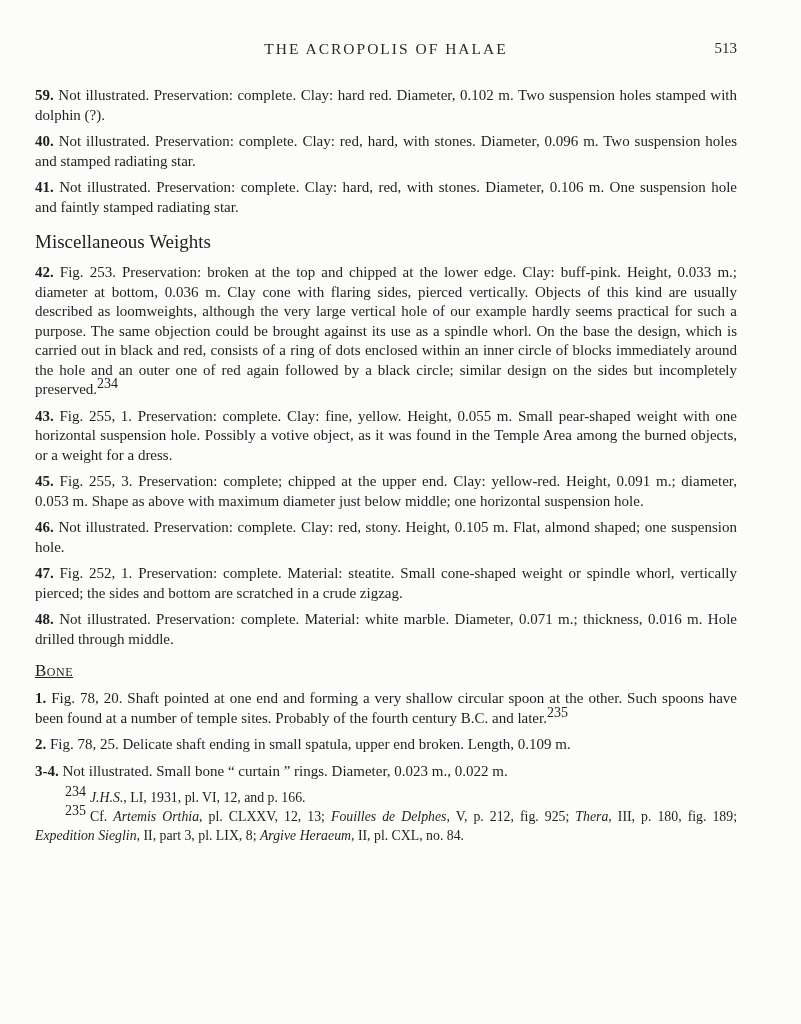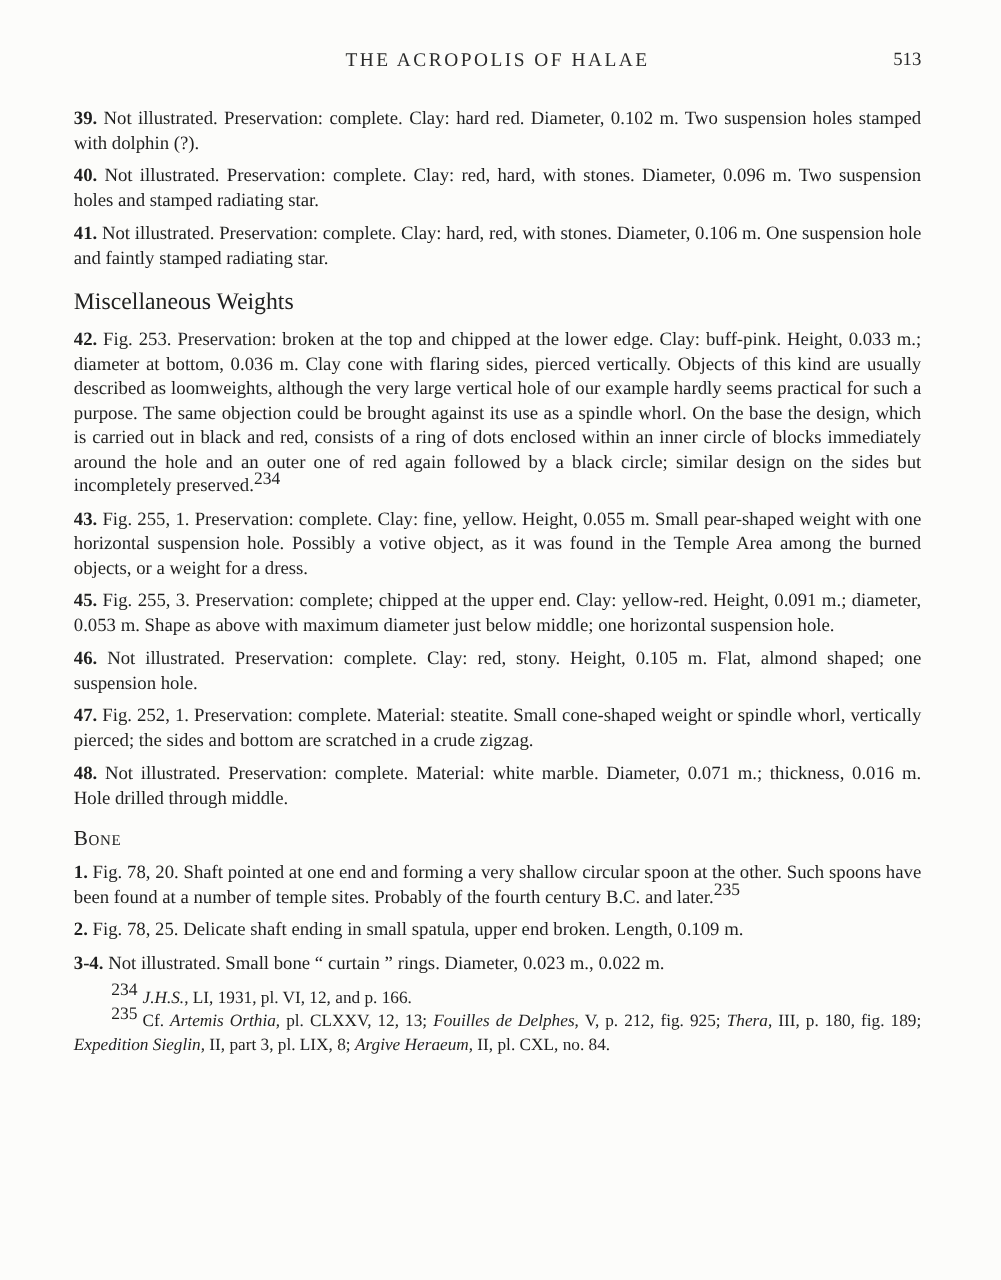--- a/index.html
+++ b/index.html
@@ -6,21 +6,21 @@
   body {
     width: 801px; height: 1024px;
     background: #fcfcfa;
     font-family: "Liberation Serif", "DejaVu Serif", serif;
     color: #1f1f1f;
     -webkit-font-smoothing: antialiased;
   }
   .page {
     box-sizing: border-box;
     width: 801px; height: 1024px;
-    padding: 40px 64px 24px 59px;
+    padding: 40px 64px 24px 35px;
     overflow: hidden;
   }
   .pagehead { position: relative; height: 22px; margin-bottom: 24px; }
   .running-title {
     text-align: center;
     font-size: 15.5px;
     letter-spacing: 2px;
     color: #2a2a2a;
     white-space: nowrap;
   }
@@ -41,20 +41,21 @@
     margin: 14px 0 10px 0;
     color: #222;
   }
   h3.bone {
     font-weight: normal;
     font-variant: small-caps;
     font-size: 17px;
     letter-spacing: 0.5px;
     margin: 12px 0 8px 0;
     color: #222;
+    text-decoration: underline;
   }
   sup.ref {
     font-size: 14px;
     line-height: 0;
     vertical-align: super;
   }
   .footnotes {
     font-size: 13.8px;
     line-height: 19px;
     text-align: justify;
@@ -66,21 +67,21 @@
 </head>
 <body>
 
 <div class="page">
 
   <div class="pagehead">
     <div class="running-title">THE ACROPOLIS OF HALAE</div>
     <div class="page-number">513</div>
   </div>
 
-  <p class="entry"><b class="num">39.</b> <span>Not illustrated.  Preservation: complete.  Clay: hard red.  Diameter, 0.102 m.  Two suspension holes stamped with dolphin (?).</span></p>
+  <p class="entry"><b class="num">59.</b> <span>Not illustrated.  Preservation: complete.  Clay: hard red.  Diameter, 0.102 m.  Two suspension holes stamped with dolphin (?).</span></p>
 
   <p class="entry"><b class="num">40.</b> <span>Not illustrated.  Preservation: complete.  Clay: red, hard, with stones.  Diameter, 0.096 m. Two suspension holes and stamped radiating star.</span></p>
 
   <p class="entry"><b class="num">41.</b> <span>Not illustrated.  Preservation: complete.  Clay: hard, red, with stones.  Diameter, 0.106 m. One suspension hole and faintly stamped radiating star.</span></p>
 
   <h2 class="mw">Miscellaneous Weights</h2>
 
   <p class="entry"><b class="num">42.</b> <span>Fig. 253.  Preservation: broken at the top and chipped at the lower edge.  Clay: buff-pink. Height, 0.033 m.; diameter at bottom, 0.036 m.  Clay cone with flaring sides, pierced vertically. Objects of this kind are usually described as loomweights, although the very large vertical hole of our example hardly seems practical for such a purpose.  The same objection could be brought against its use as a spindle whorl.  On the base the design, which is carried out in black and red, consists of a ring of dots enclosed within an inner circle of blocks immediately around the hole and an outer one of red again followed by a black circle; similar design on the sides but incompletely preserved.</span><sup class="ref">234</sup></p>
 
   <p class="entry"><b class="num">43.</b> <span>Fig. 255, 1.  Preservation: complete.  Clay: fine, yellow.  Height, 0.055 m.  Small pear-shaped weight with one horizontal suspension hole.  Possibly a votive object, as it was found in the Temple Area among the burned objects, or a weight for a dress.</span></p>

